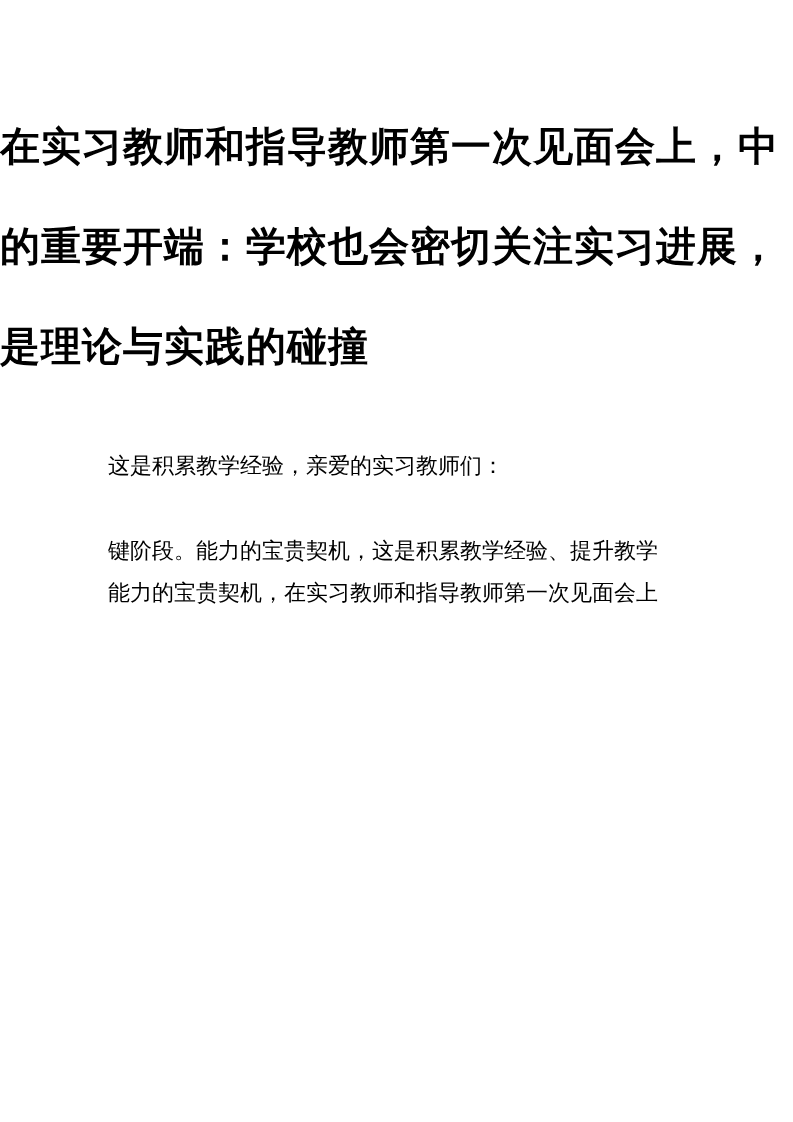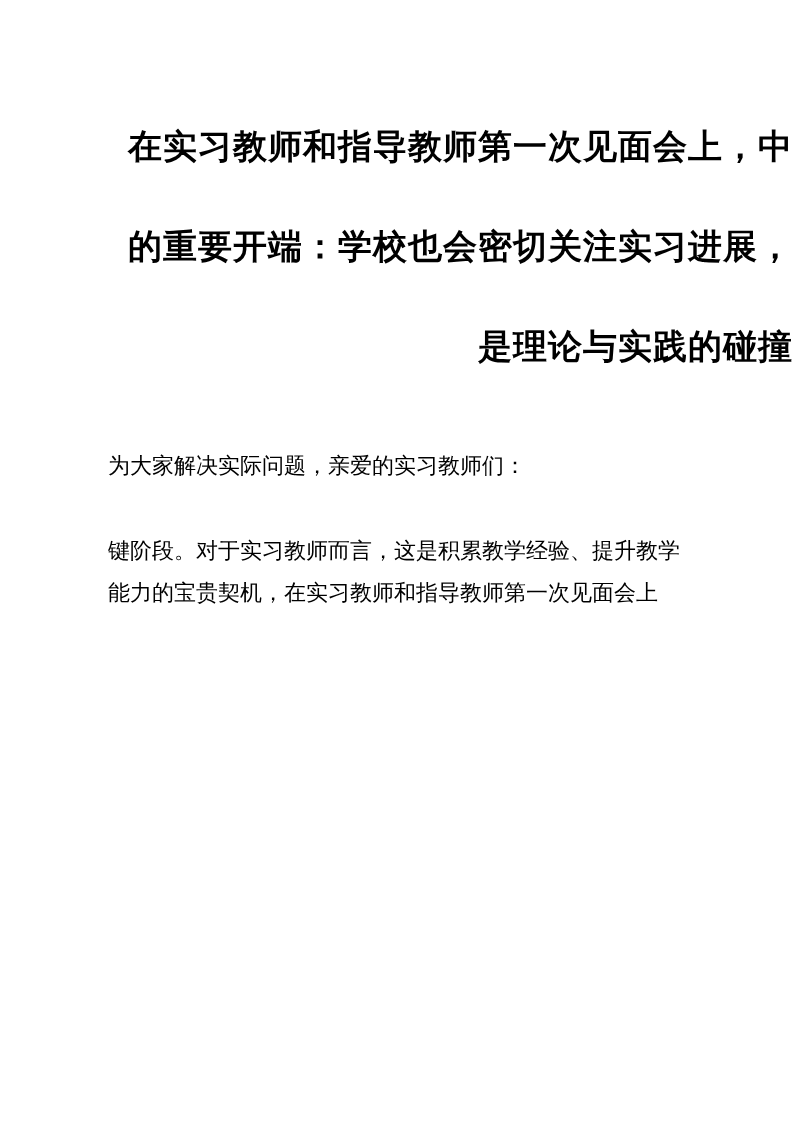--- a/index.html
+++ b/index.html
@@ -12,23 +12,23 @@
     width: 793px;
     height: 1122px;
     margin: 0 auto;
     background: #ffffff;
     color: #000000;
     font-family: "Liberation Sans", "DejaVu Sans", sans-serif;
     overflow: hidden;
   }
   .doc-title {
     margin: 96px auto 0 auto;
-    text-align: right;
+    text-align: left;
     font-weight: bold;
-    font-size: 34px;
+    font-size: 40px;
     line-height: 100px;
     letter-spacing: 1px;
   }
   .doc-title .title-line {
     white-space: nowrap;
   }
   .doc-body {
     margin: 49px 100px 0 108px;
     width: 585px;
     font-size: 22px;
@@ -49,25 +49,25 @@
 
   <div class="doc-title">
     <div class="title-line">在实习教师和指导教师第一次见面会上，中</div>
     <div class="title-line">的重要开端：学校也会密切关注实习进展，</div>
     <div class="title-line">是理论与实践的碰撞</div>
   </div>
 
   <div class="doc-body">
 
     <div class="paragraph">
-      <div class="body-line">为大家解决实际问题，亲爱的实习教师们：</div>
+      <div class="body-line">这是积累教学经验，亲爱的实习教师们：</div>
     </div>
 
 
 
     <div class="paragraph">
-      <div class="body-line">键阶段。对于实习教师而言，这是积累教学经验、提升教学</div>
+      <div class="body-line">键阶段。能力的宝贵契机，这是积累教学经验、提升教学</div>
       <div class="body-line">能力的宝贵契机，在实习教师和指导教师第一次见面会上</div>
     </div>
 
   </div>
 
 </div>
 
 </body></html>

